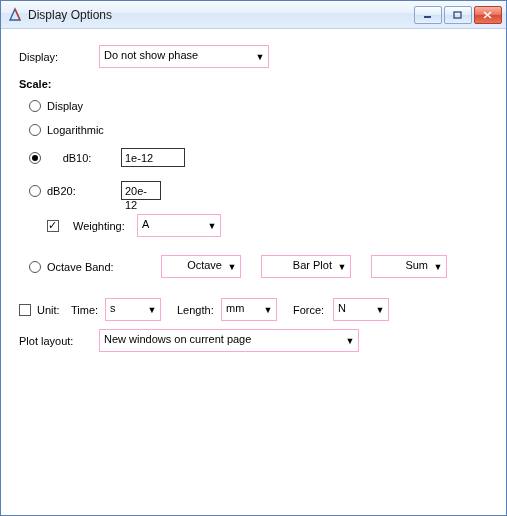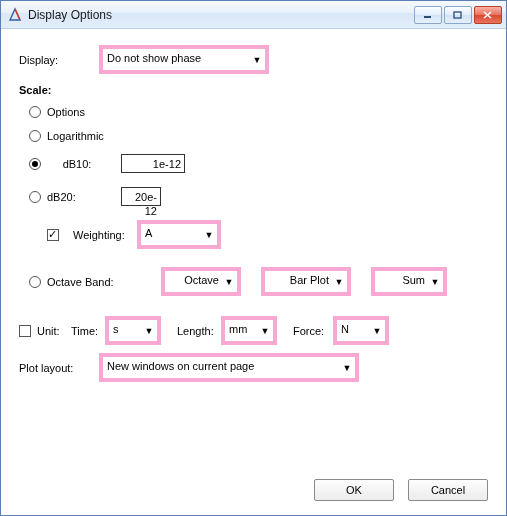--- a/index.html
+++ b/index.html
@@ -57,33 +57,33 @@
     position: relative;
     color:#000;
   }
   .row { display: flex; align-items: center; margin-bottom: 8px; }
   .lbl { display:inline-block; }
   .select, .txt, .btn, select, input[type=text] {
     font-family: inherit; font-size: 11px;
   }
   .select-wrap {
     position: relative; display:inline-block; background:#fff;
-    border:4px solid #f9a8d4; height:29px;
+    border:1px solid #f9a8d4; height:23px;
   }
   .select-wrap .val {
     padding: 2px 18px 2px 4px; line-height:14px; display:block; white-space:nowrap; text-align:left;
   }
   .select-wrap .val.right { text-align:right; }
   .select-wrap .arrow {
     position:absolute; right:0; top:0; width:16px; height:100%;
     display:flex; align-items:center; justify-content:center;
     color:#000; font-size:9px;
   }
   .txt-in {
-    border:1px solid #333; height:19px; padding:2px 3px; background:#fff; text-align:right;
+    border:1px solid #333; height:19px; padding:2px 3px; background:#fff; text-align:left;
     display:inline-block; line-height:14px;
   }
   .radio, .check {
     width:12px; height:12px; margin-right:6px; position:relative; display:inline-block; vertical-align:middle;
   }
   .radio { border:1px solid #555; border-radius:50%; background:#fff; }
   .radio.sel::after { content:""; position:absolute; left:2px; top:2px; width:6px; height:6px; border-radius:50%; background:#000; }
   .radio.disabled { border-color:#aaa; }
   .check { border:1px solid #555; background:#fff; }
   .check.sel::after { content:"✓"; position:absolute; left:0; top:-2px; font-size:11px; color:#000; }
@@ -139,21 +139,21 @@
         <span class="arrow">▼</span>
       </span>
     </div>
 
     <div class="row" style="margin-bottom:10px;font-weight:bold;">
       <span class="lbl">Scale:</span>
     </div>
 
     <div class="row indent1" style="margin-bottom:12px;">
       <span class="radio"></span>
-      <span class="lbl">Options</span>
+      <span class="lbl">Display</span>
     </div>
 
     <div class="row indent1" style="margin-bottom:12px;">
       <span class="radio"></span>
       <span class="lbl">Logarithmic</span>
     </div>
 
 
     <div class="row indent1" style="margin-bottom:14px;">
       <span class="radio sel"></span>
@@ -222,19 +222,15 @@
     </div>
 
     <div class="row" style="margin-bottom:24px;">
       <span class="lbl" style="width:80px;">Plot layout:</span>
       <span class="select-wrap" style="width:260px;">
         <span class="val">New windows on current page</span>
         <span class="arrow">▼</span>
       </span>
     </div>
 
-    <div class="footer">
-      <span class="btn">OK</span>
-      <span class="btn">Cancel</span>
-    </div>
 
   </div>
 </div>
 
 </body></html>

